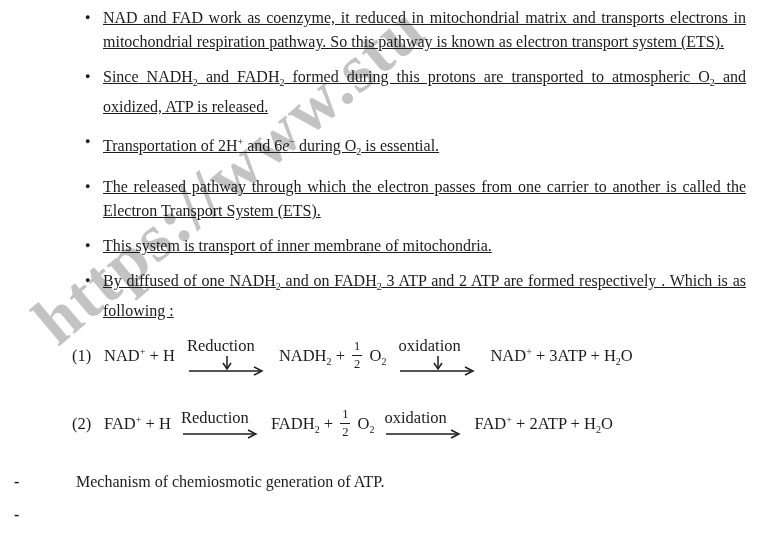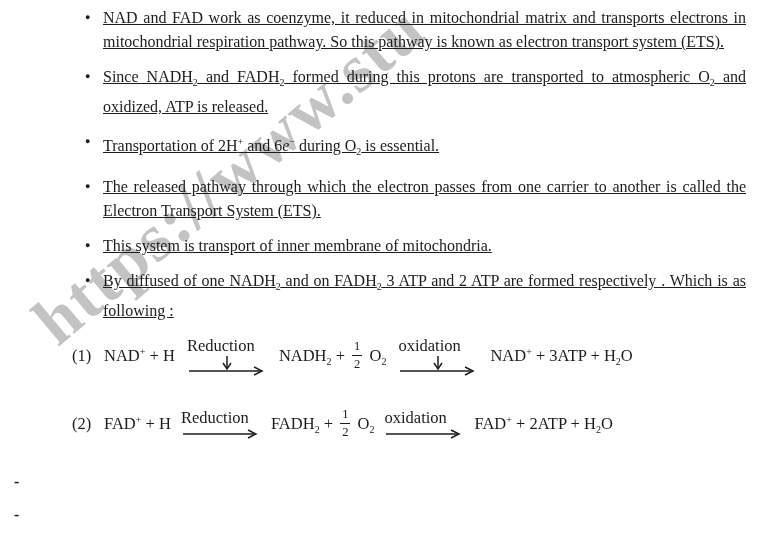--- a/index.html
+++ b/index.html
@@ -89,19 +89,20 @@
             </span></span><span class="t">FADH</span><span class="sub">2</span><span class="t"> + </span><span class="frac"><span class="num">1</span><span class="den">2</span></span><span class="t"> O</span><span class="sub">2</span><span class="rx"><span class="rx-label">oxidation</span><span class="rx-line">
               <svg width="80" height="14" viewBox="0 0 80 14">
                 <line x1="2" y1="7" x2="73" y2="7" stroke="#1c1c1c" stroke-width="1.5"></line>
                 <path d="M67 3 L75 7 L67 11" fill="none" stroke="#1c1c1c" stroke-width="1.5"></path>
               </svg>
             </span></span><span class="t">FAD</span><span class="sup">+</span><span class="t"> + 2ATP + H</span><span class="sub">2</span><span class="t">O</span></div>
       </div>
     <div class="dash-list">
         <div class="dash-row">
           <span class="dash-marker">-</span>
+          <div class="dash-text">Mechanism of chemiosmotic generation of ATP.</div>
         </div>
         <div class="dash-row">
           <span class="dash-marker">-</span>
         </div>
       </div>
   </div>
 </div>
 
 </body></html>

